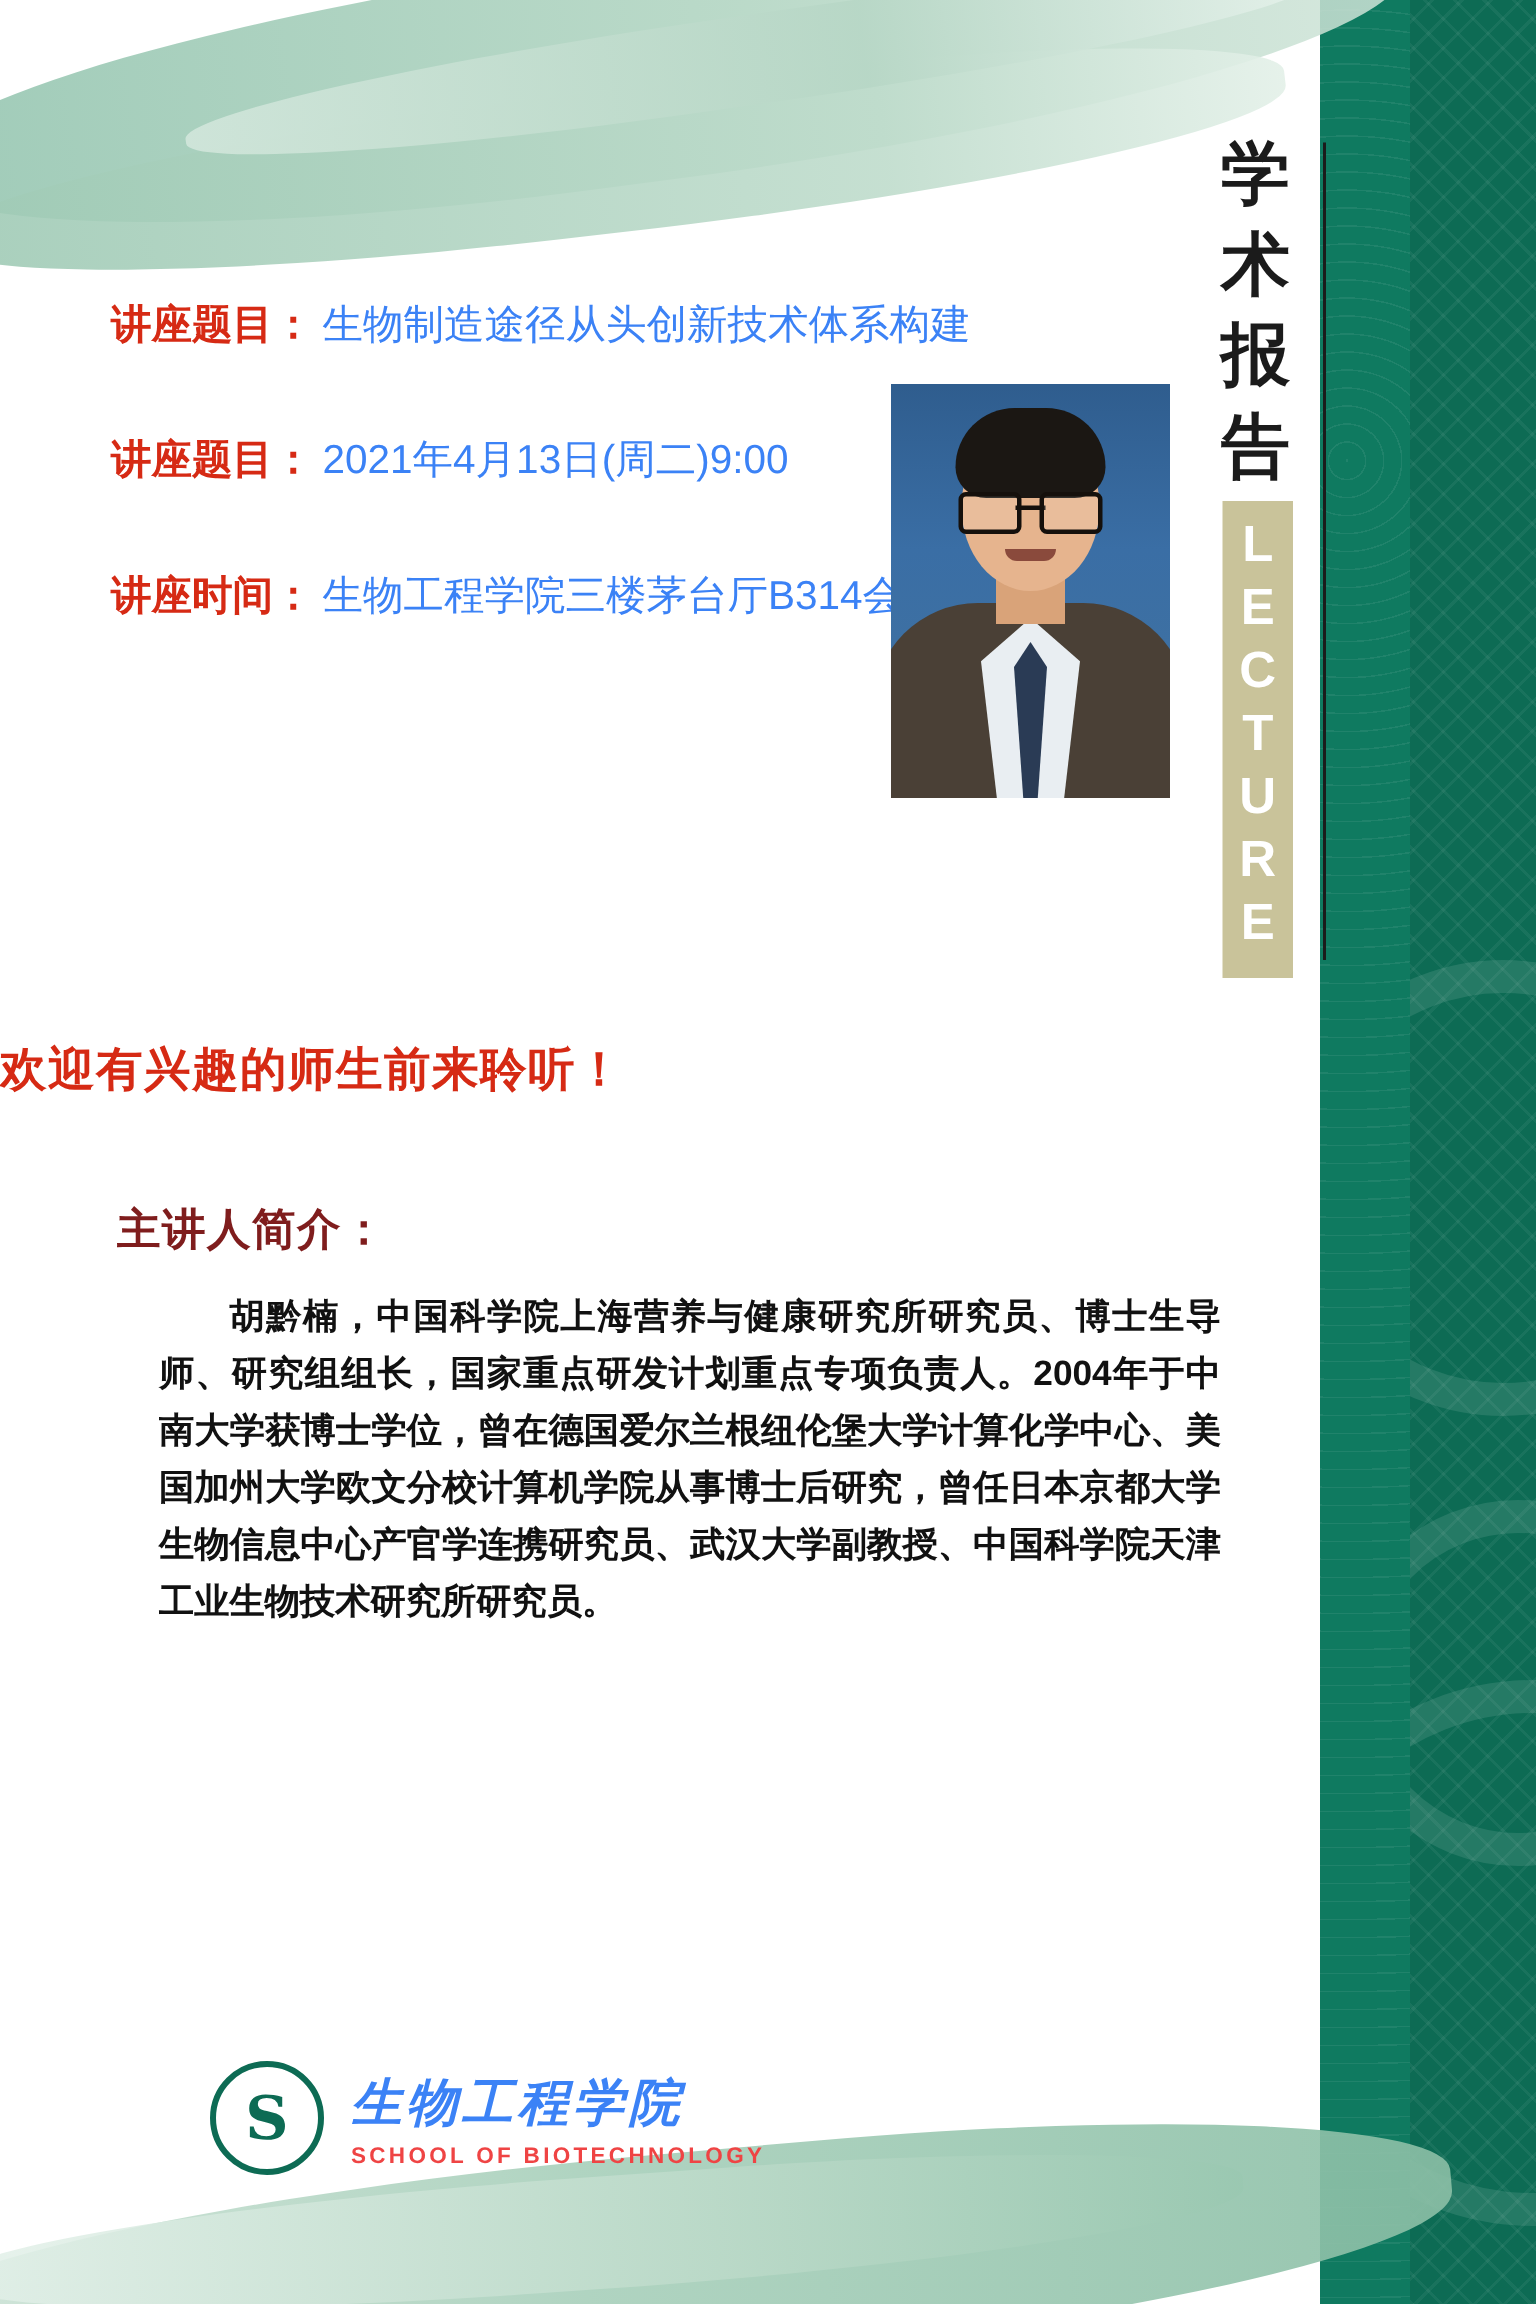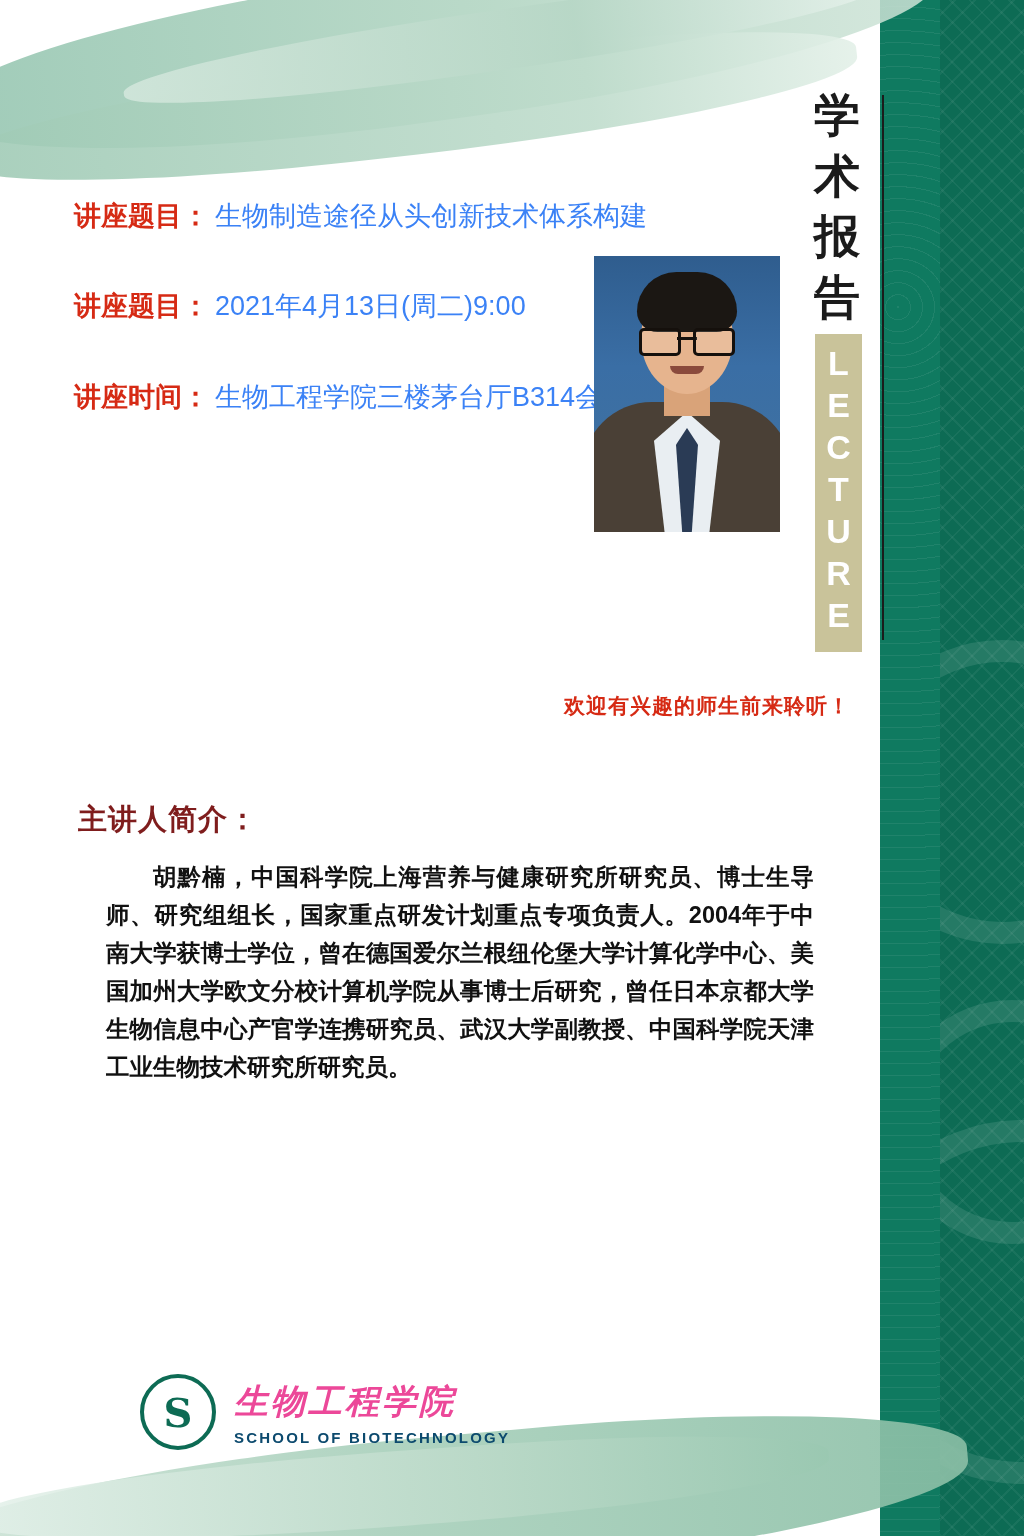--- a/index.html
+++ b/index.html
@@ -182,22 +182,22 @@
     clip-path:polygon(50% 0,100% 24%,84% 100%,16% 100%,0 24%);
   }
   .p-tie{
     position:absolute;left:50%;bottom:0;transform:translateX(-50%);
     width:22px;height:104px;background:#2a3b55;
     clip-path:polygon(50% 0,100% 16%,72% 100%,28% 100%,0 16%);
   }
 
   
   .welcome{
-    position:absolute;left:0;top:692px;width:850px;text-align:right;
-    color:#d62a14;font-size:21px;font-weight:bold;letter-spacing:1px;
+    position:absolute;left:0;top:692px;width:850px;text-align:left;
+    color:#d62a14;font-size:31px;font-weight:bold;letter-spacing:1px;
   }
 
   
   .bio-title{
     position:absolute;left:78px;top:800px;
     color:#7f1d1d;font-size:29px;font-weight:bold;letter-spacing:1px;
   }
   .bio{
     position:absolute;left:74px;top:858px;width:708px;
     color:#111;font-size:23.5px;line-height:1.62;font-weight:bold;
@@ -212,26 +212,26 @@
   }
   .logo-mark{
     width:68px;height:68px;border-radius:50%;
     border:4px solid #0d6b54;
     display:flex;align-items:center;justify-content:center;
     color:#0d6b54;font-size:40px;font-weight:bold;
     font-family:"DejaVu Serif","Liberation Serif",serif;
     margin-right:18px;
   }
   .logo-text .cn{
-    color:#ec4899;font-size:34px;font-weight:bold;letter-spacing:3px;
+    color:#3b82f6;font-size:34px;font-weight:bold;letter-spacing:3px;
     font-family:"DejaVu Serif","Liberation Serif",serif;
     font-style:italic;
   }
   .logo-text .en{
-    color:#0c4a6e;font-size:15px;font-weight:bold;letter-spacing:2.2px;margin-top:4px;
+    color:#ef4444;font-size:15px;font-weight:bold;letter-spacing:2.2px;margin-top:4px;
   }
 </style>
 </head>
 <body>
 
 <div class="poster">
 
   <div class="green-band">
     <div class="rings"></div>
   </div>

